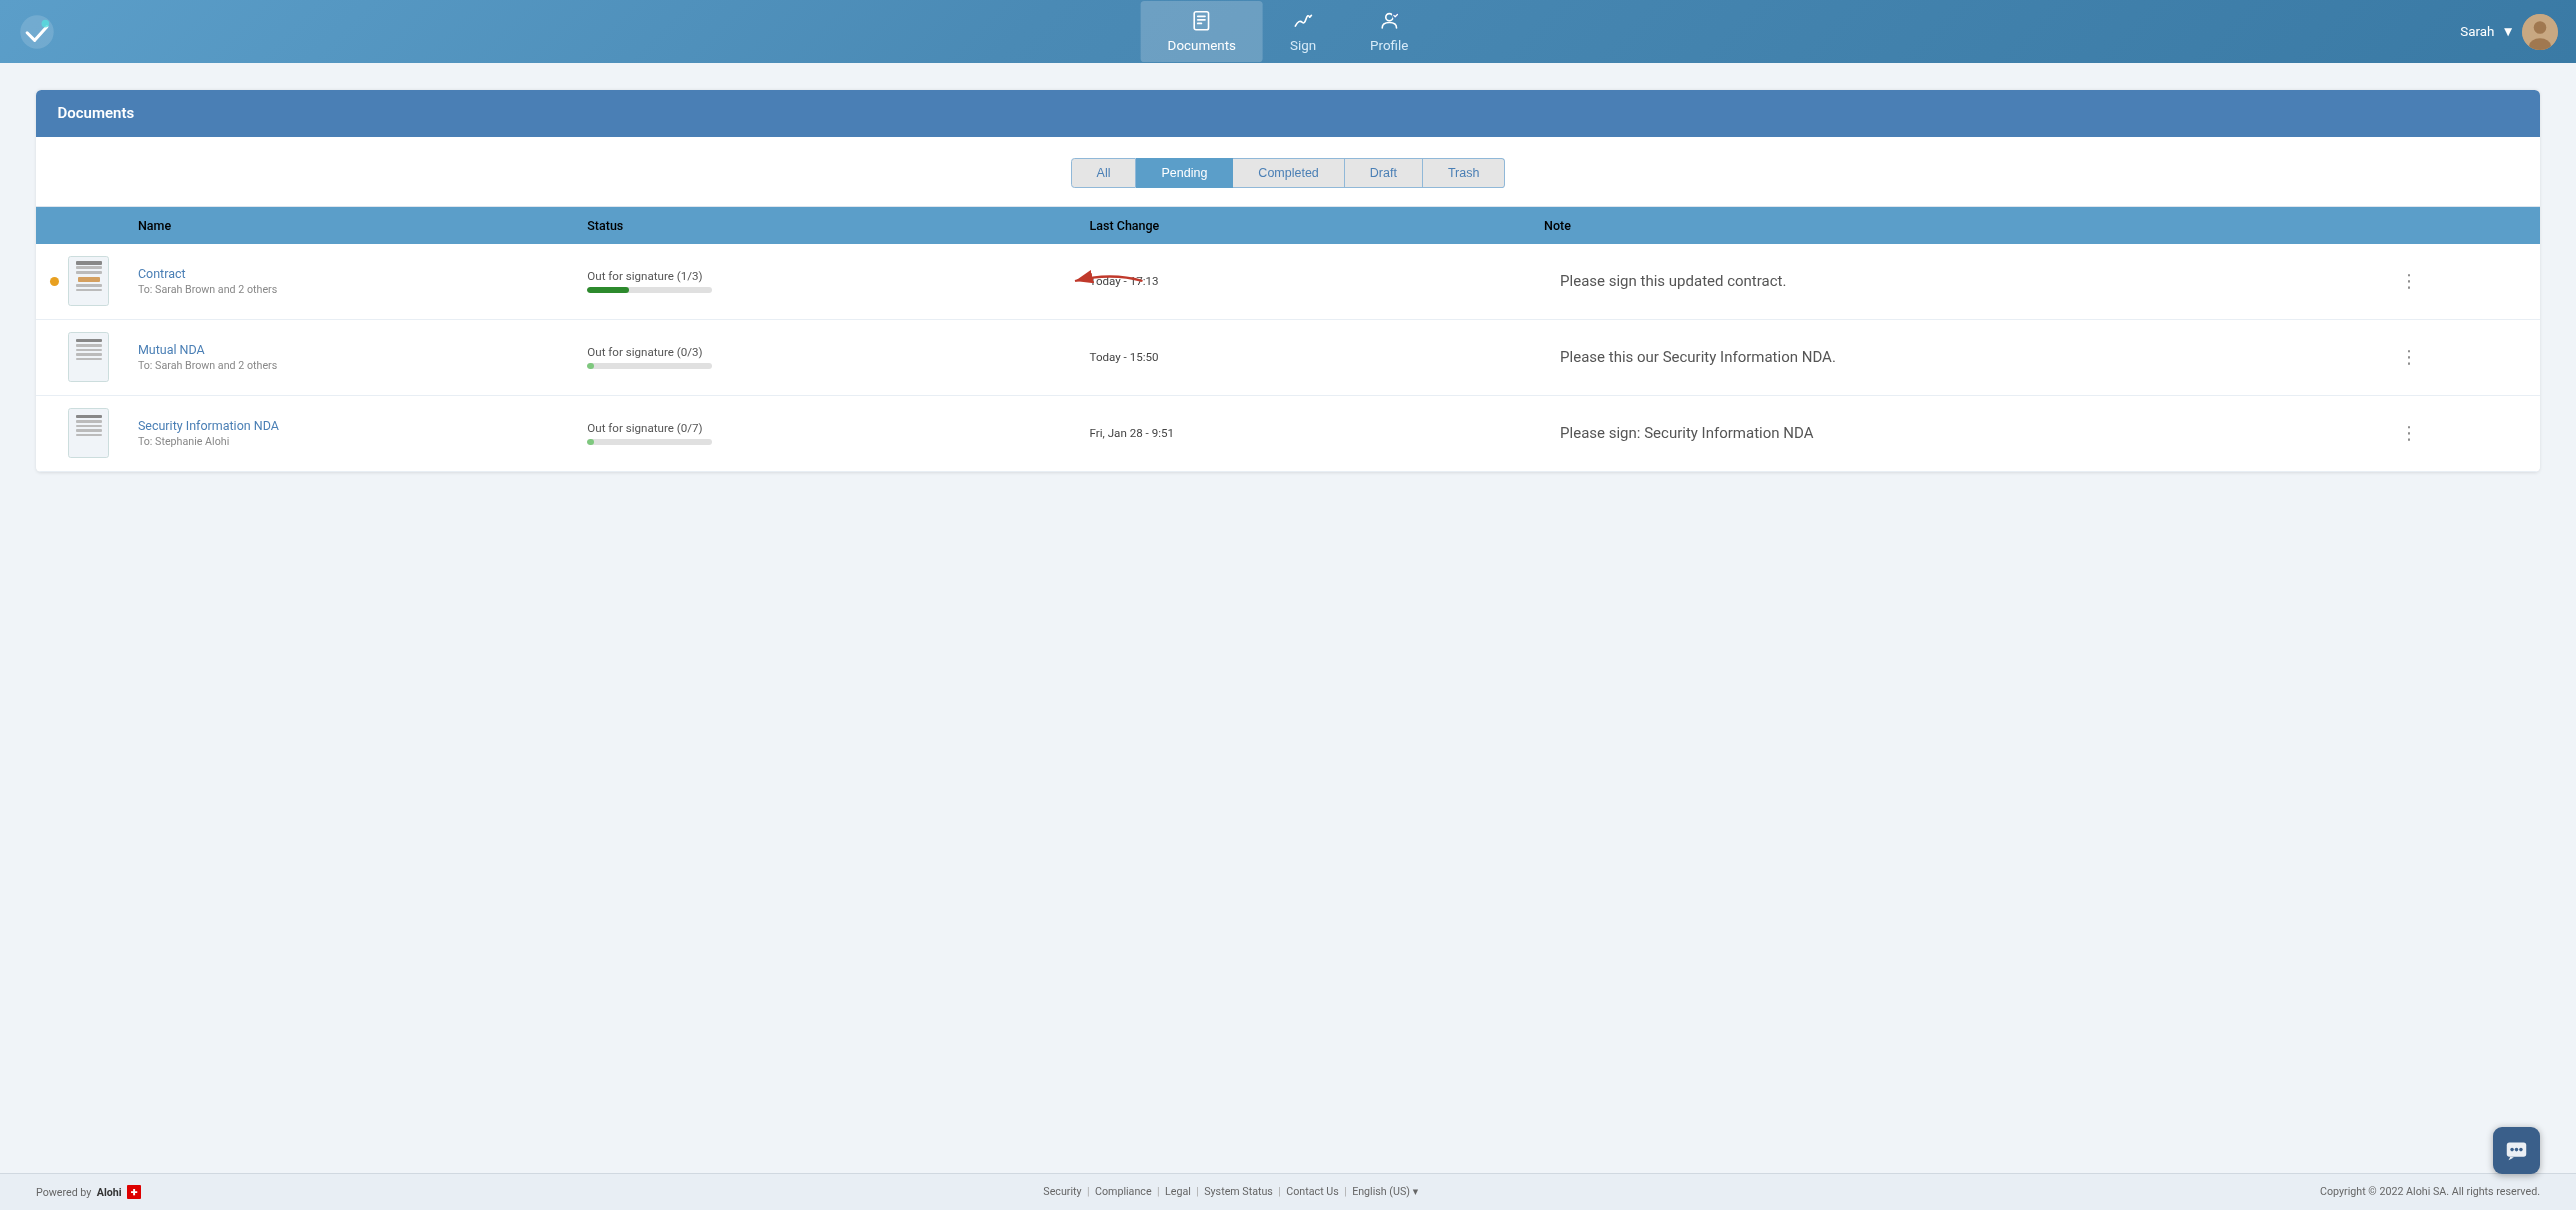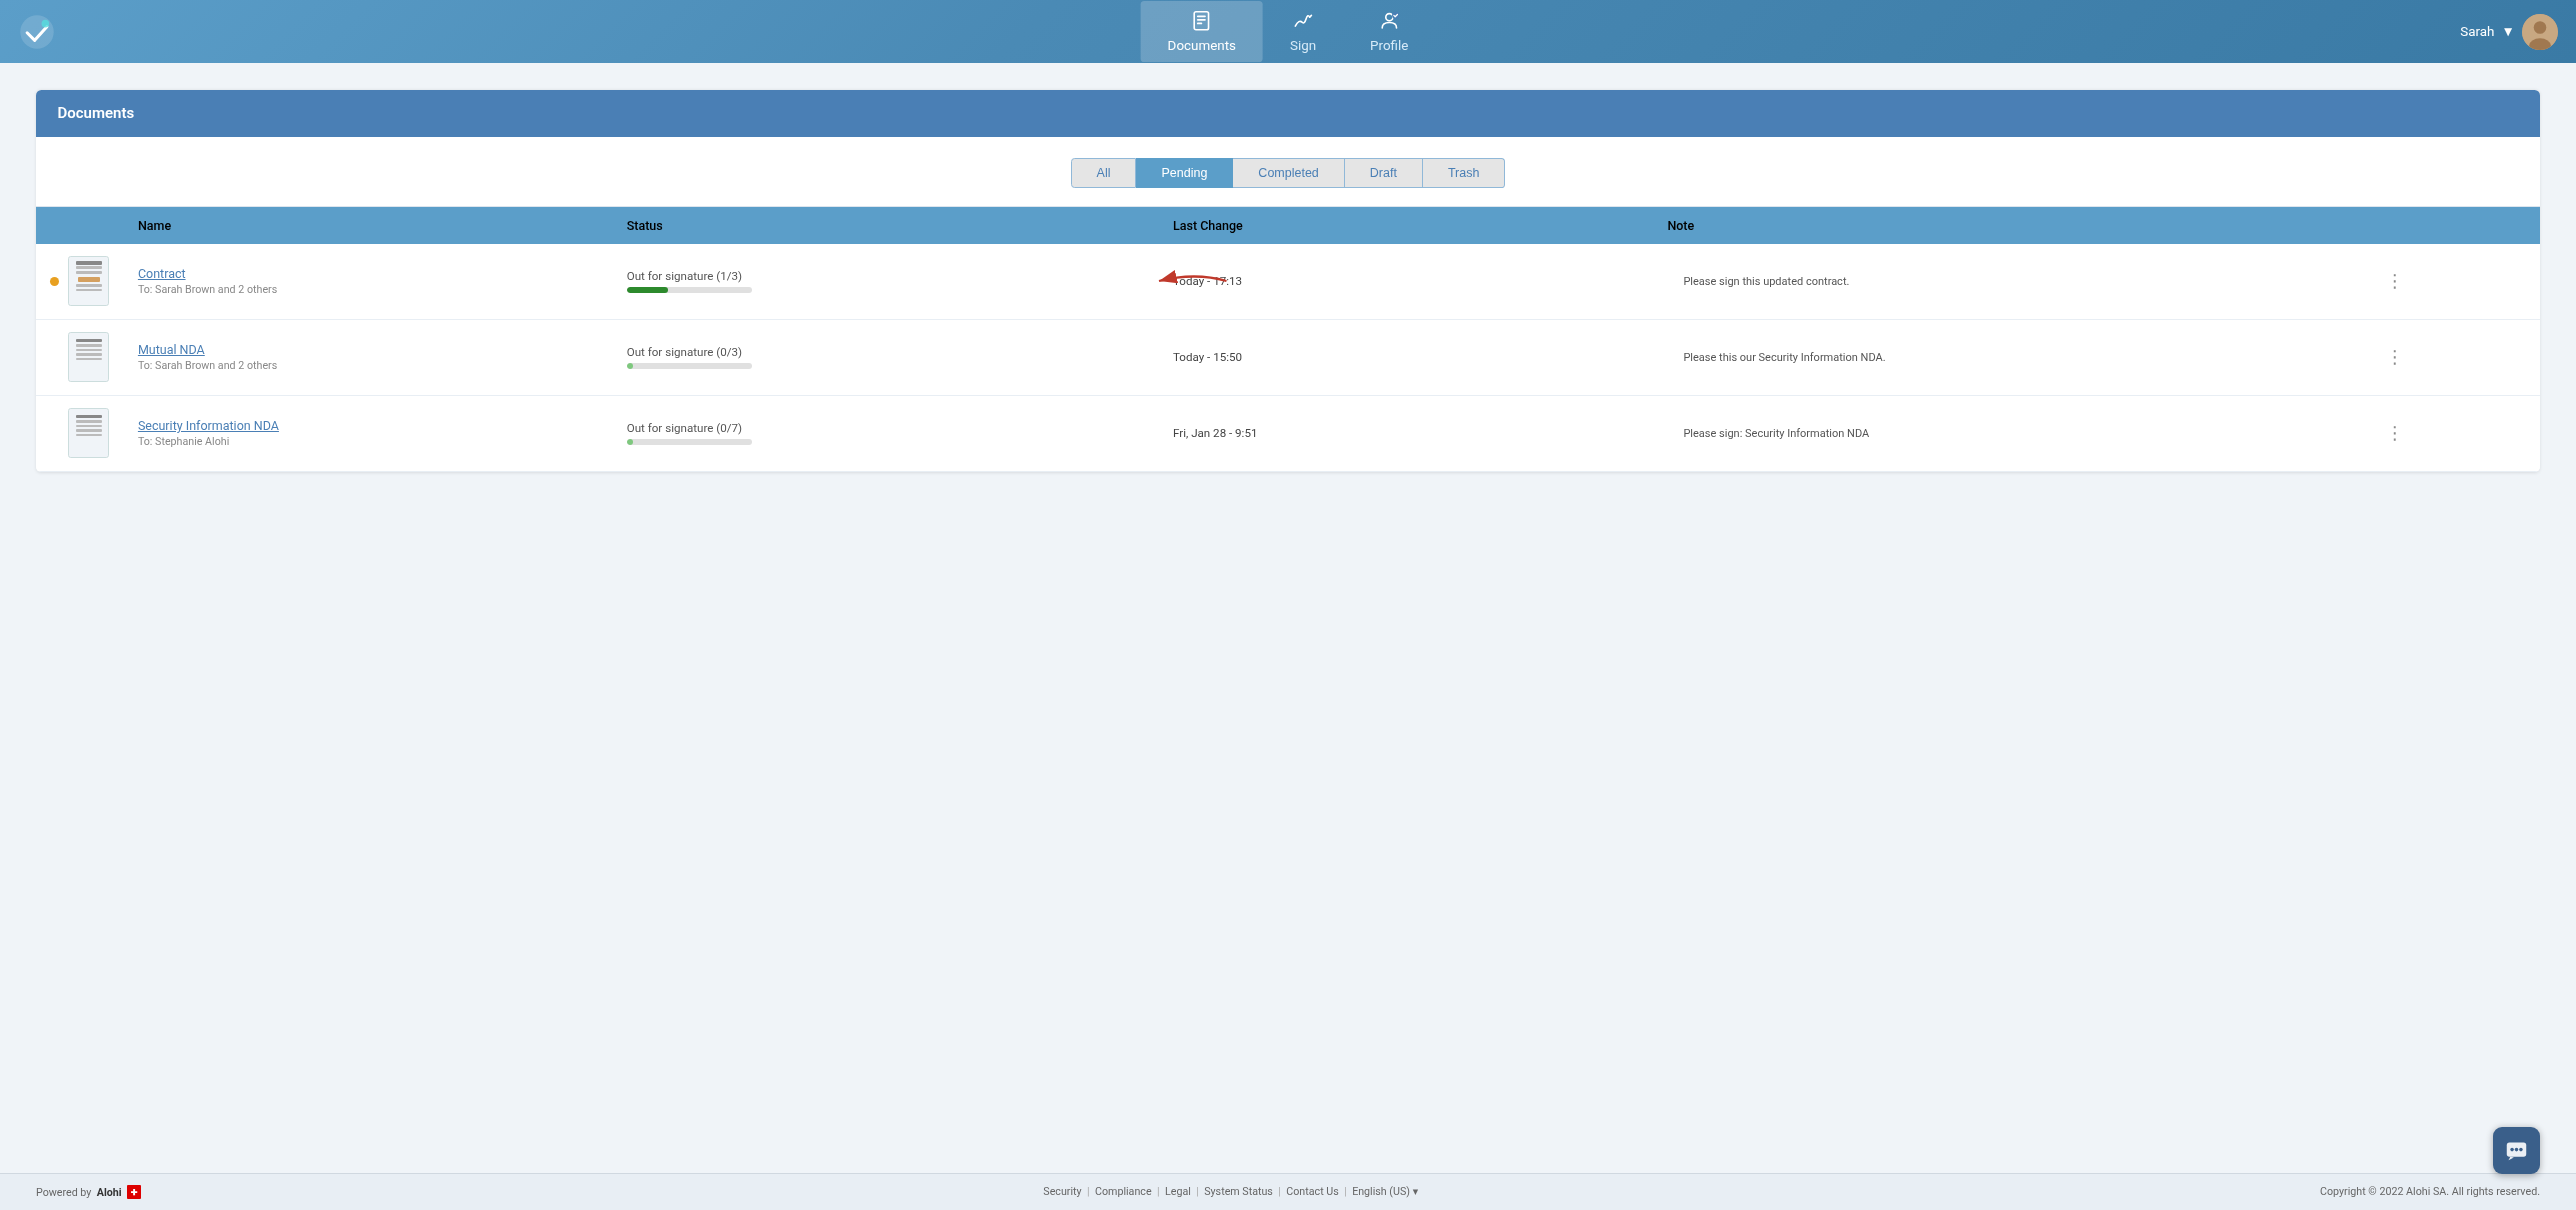--- a/index.html
+++ b/index.html
@@ -191,21 +191,20 @@
     .thumb-line.dark { background: #888; height: 3.6px; }
     .thumb-bar {
       width: 70%;
       height: 5.4px;
       background: #d4a060;
       border-radius: 0.9px;
       margin-top: 1.8px;
     }
     .doc-name {
       color: #4a7fb5;
-      text-decoration: underline;
       cursor: pointer;
       font-size: 12.5px;
       display: block;
     }
     .doc-recipient {
       color: #888;
       font-size: 10.7px;
       margin-top: 1.8px;
     }
 
@@ -223,21 +222,21 @@
       height: 100%;
       border-radius: 3.6px;
     }
     .progress-fill-dark-green { background: #2d8a2d; }
     .progress-fill-light-green { background: #7ec87e; }
 
     
     .last-change { font-size: 11.6px; color: #444; min-width: 143px; }
 
     
-    .note-text { font-size: 11px; color: #555; padding-left: 16px; }
+    .note-text { font-size: 15px; color: #555; padding-left: 16px; }
 
     
     .more-btn {
       background: none;
       border: none;
       cursor: pointer;
       font-size: 18px;
       color: #888;
       padding: 3.6px 7.2px;
       border-radius: 2.7px;

